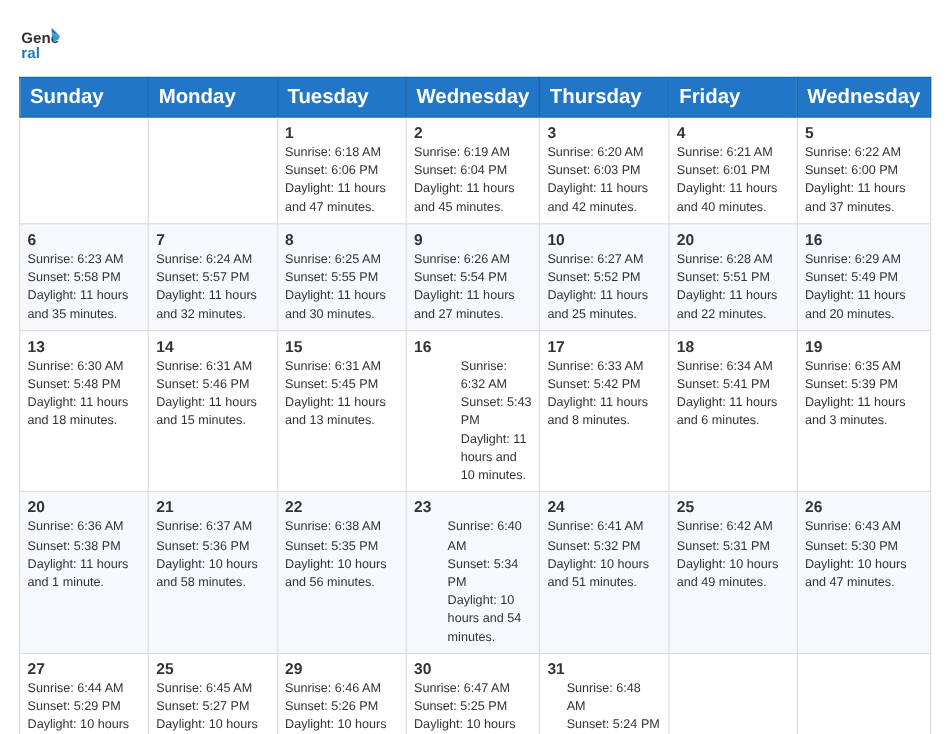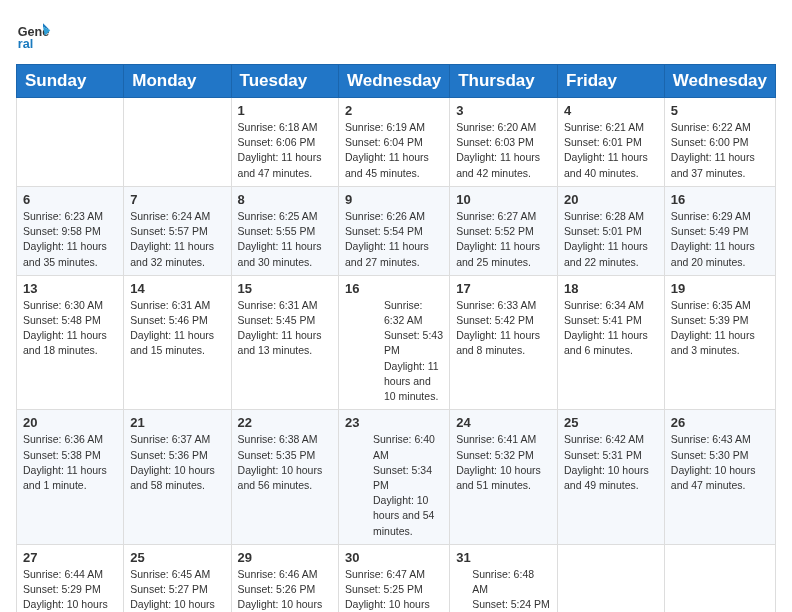--- a/index.html
+++ b/index.html
@@ -133,21 +133,21 @@
           <span class="day-number">5</span>
           <div class="day-info" style="white-space: pre-line;">Sunrise: 6:22 AM
 Sunset: 6:00 PM
 Daylight: 11 hours and 37 minutes.</div>
         </td>
       </tr>
       <tr>
         <td>
           <span class="day-number">6</span>
           <div class="day-info" style="white-space: pre-line;">Sunrise: 6:23 AM
-Sunset: 9:58 PM
+Sunset: 5:58 PM
 Daylight: 11 hours and 35 minutes.</div>
         </td>
         <td>
           <span class="day-number">7</span>
           <div class="day-info" style="white-space: pre-line;">Sunrise: 6:24 AM
 Sunset: 5:57 PM
 Daylight: 11 hours and 32 minutes.</div>
         </td>
         <td>
           <span class="day-number">8</span>
@@ -163,21 +163,21 @@
         </td>
         <td>
           <span class="day-number">10</span>
           <div class="day-info" style="white-space: pre-line;">Sunrise: 6:27 AM
 Sunset: 5:52 PM
 Daylight: 11 hours and 25 minutes.</div>
         </td>
         <td>
           <span class="day-number">20</span>
           <div class="day-info" style="white-space: pre-line;">Sunrise: 6:28 AM
-Sunset: 5:01 PM
+Sunset: 5:51 PM
 Daylight: 11 hours and 22 minutes.</div>
         </td>
         <td>
           <span class="day-number">16</span>
           <div class="day-info" style="white-space: pre-line;">Sunrise: 6:29 AM
 Sunset: 5:49 PM
 Daylight: 11 hours and 20 minutes.</div>
         </td>
       </tr>
       <tr>

